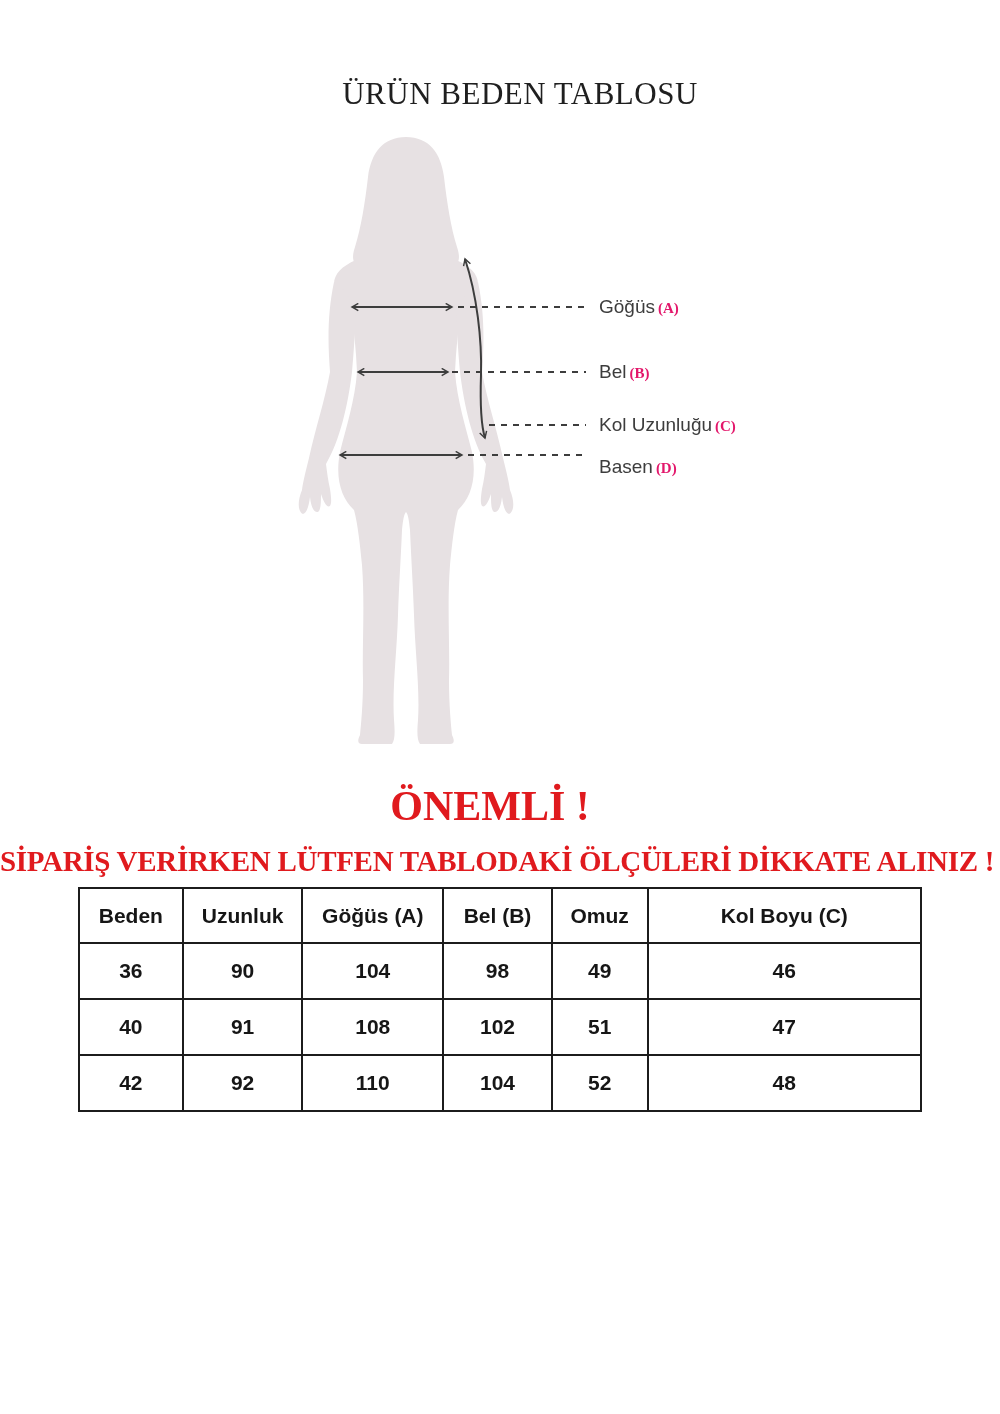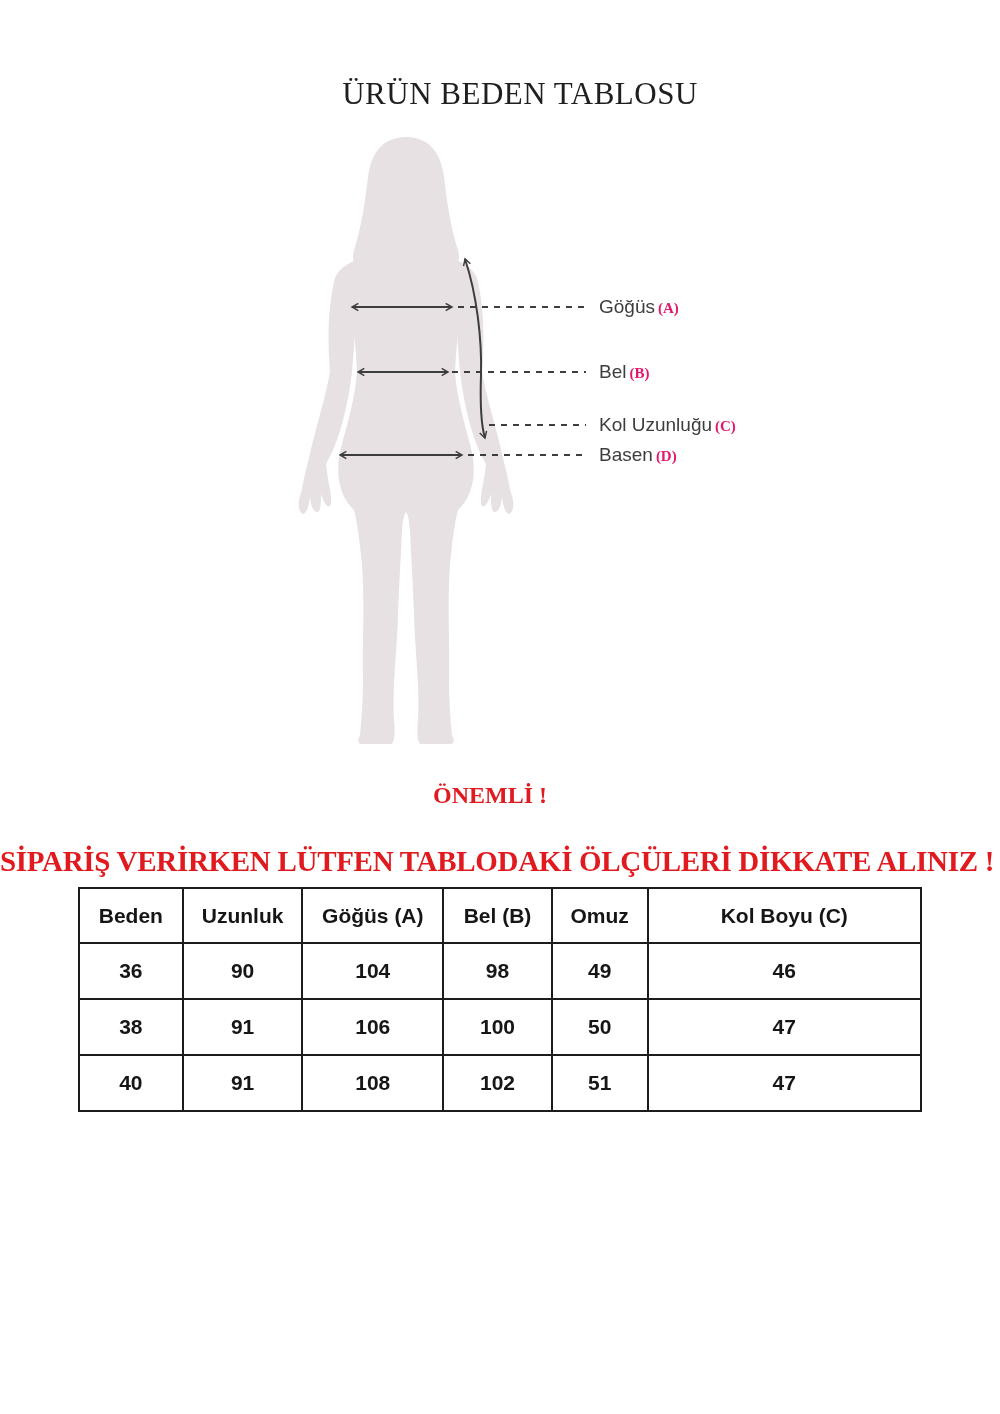--- a/index.html
+++ b/index.html
@@ -27,24 +27,24 @@
     font-family:"Liberation Sans",sans-serif;font-size:19px;color:var(--line-gray);
     white-space:nowrap;
   }
   .m-label .code{
     font-family:"Liberation Serif",serif;font-weight:bold;font-size:15px;
     color:var(--accent-pink);margin-left:3px;
   }
   .lbl-0{top:296px;}
   .lbl-1{top:361px;}
   .lbl-2{top:414px;}
-  .lbl-3{top:444px;}
+  .lbl-3{top:456px;}
   .notice-heading{
     position:absolute;top:782px;left:0;width:980px;text-align:center;
-    font-family:"Liberation Serif",serif;font-weight:bold;font-size:24px;
+    font-family:"Liberation Serif",serif;font-weight:bold;font-size:42px;
     color:var(--alert-red);
   }
   .notice-sub{
     position:absolute;top:845px;left:0;width:930px;text-align:center;
     font-family:"Liberation Serif",serif;font-weight:bold;font-size:29px;
     color:var(--alert-red);letter-spacing:-0.3px;white-space:nowrap;
   }
   table.size-table{
     position:absolute;left:78px;top:887px;width:844px;
     border-collapse:collapse;table-layout:fixed;color:#161616;
@@ -198,29 +198,29 @@
   <tbody>
     <tr>
       <td>36</td>
       <td>90</td>
       <td>104</td>
       <td>98</td>
       <td>49</td>
       <td>46</td>
     </tr>
     <tr>
-      <td>38</td>
-      <td>91</td>
-      <td>106</td>
-      <td>100</td>
-      <td>50</td>
-      <td>47</td>
-    </tr>
-    <tr>
       <td>40</td>
       <td>91</td>
       <td>108</td>
       <td>102</td>
       <td>51</td>
       <td>47</td>
     </tr>
+    <tr>
+      <td>42</td>
+      <td>92</td>
+      <td>110</td>
+      <td>104</td>
+      <td>52</td>
+      <td>48</td>
+    </tr>
   </tbody>
 </table>
 
 </body></html>

